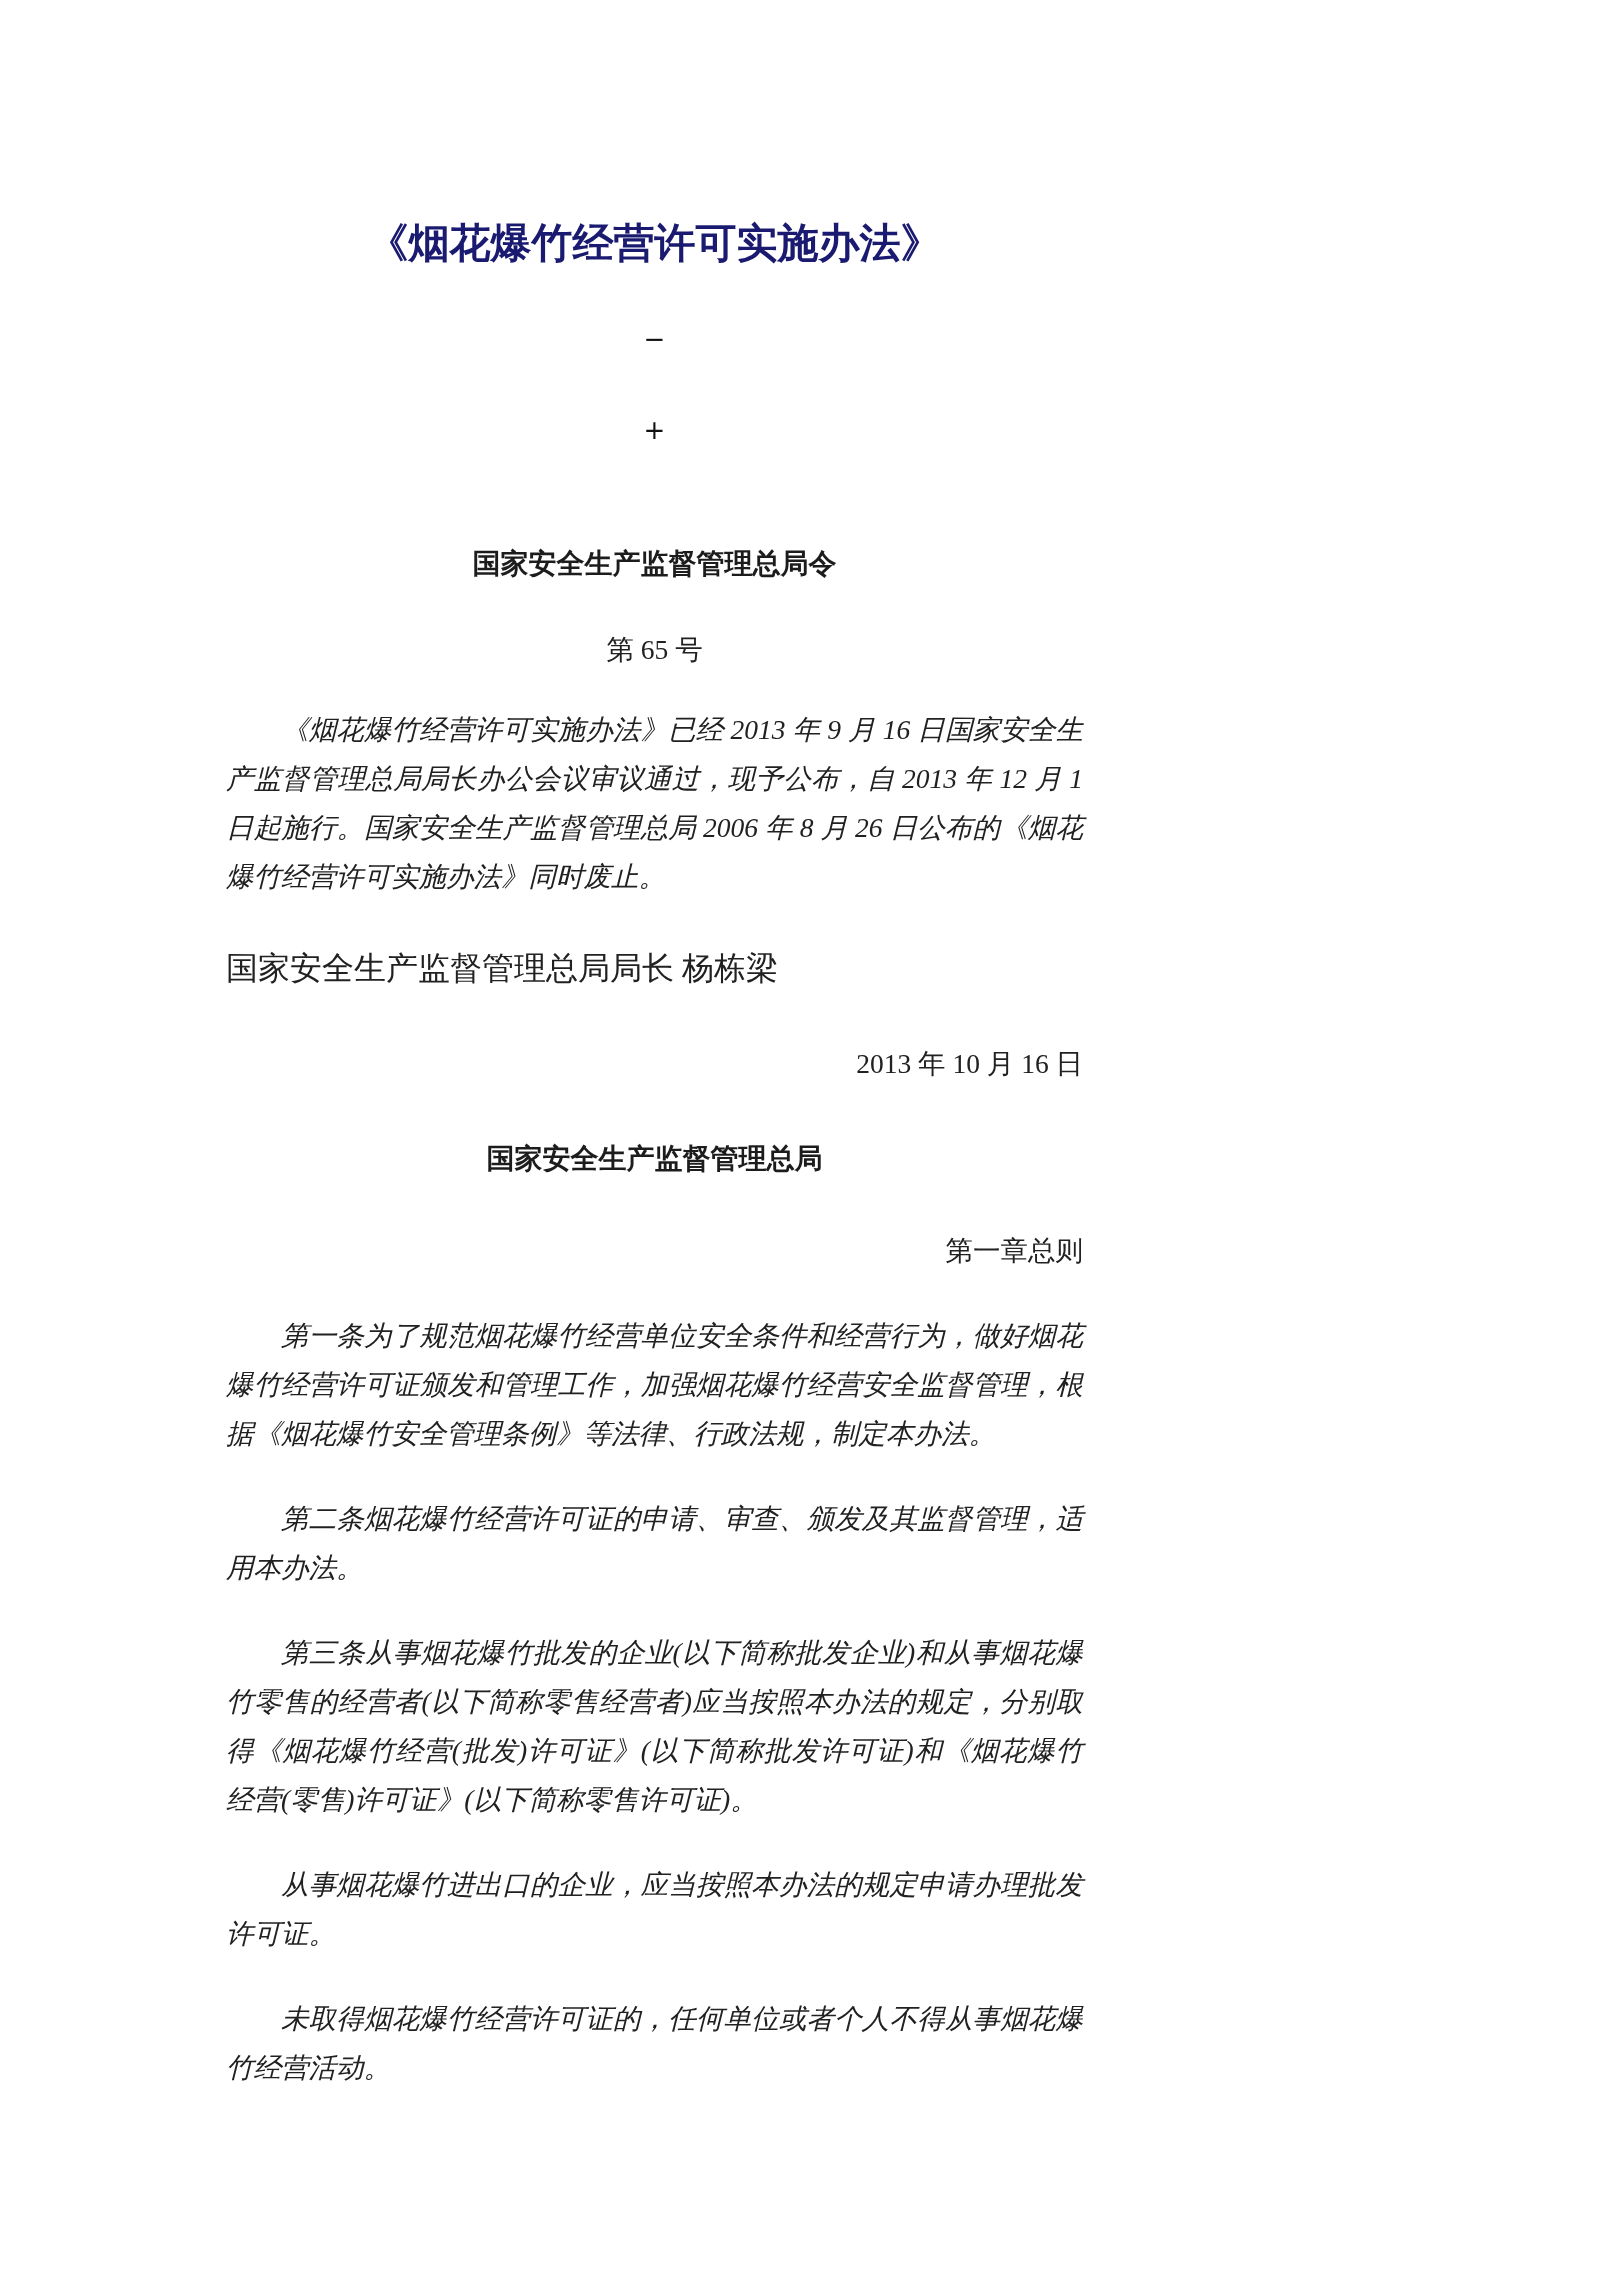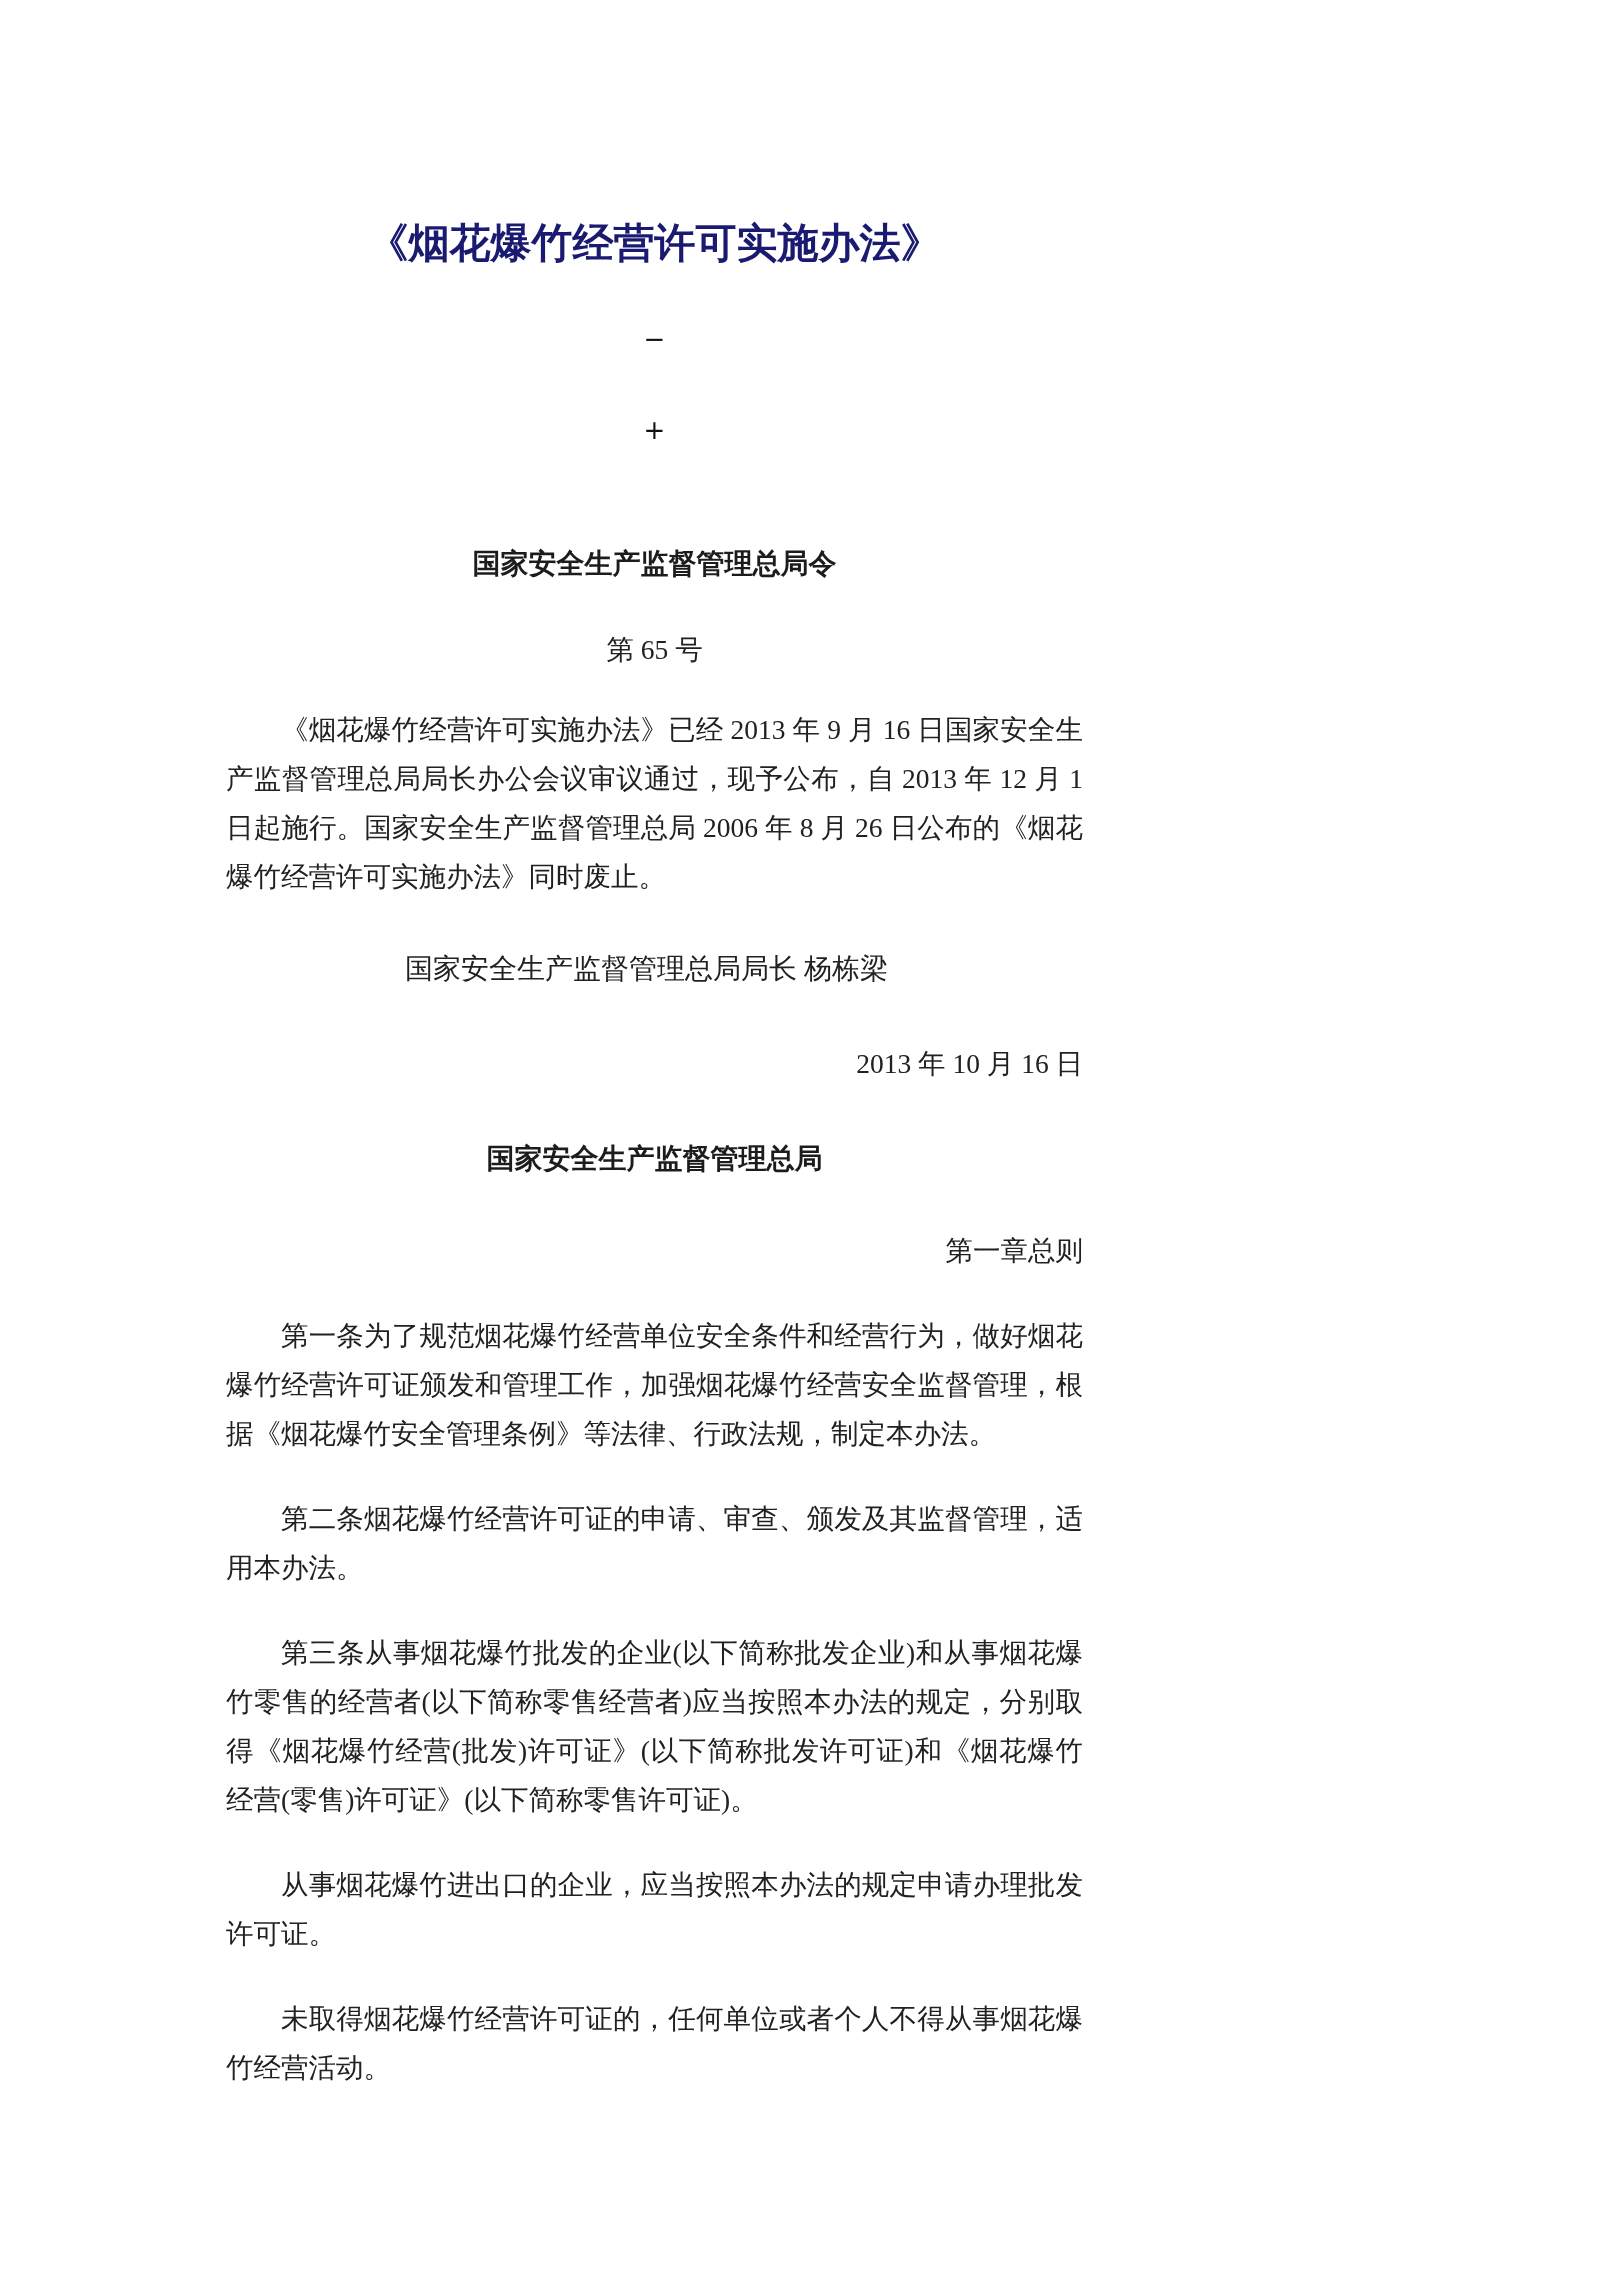--- a/index.html
+++ b/index.html
@@ -62,26 +62,27 @@
     font-size: 27.5px;
     line-height: 39px;
   }
   p.body {
     margin: 36px 0 0 0;
     font-size: 27.5px;
     line-height: 49px;
     text-align: justify;
     text-indent: 2em;
     color: #212121;
+    font-style: italic;
   }
   p.sig {
     margin: 43px 16px 0 0;
-    font-size: 28px;
+    font-size: 32px;
     line-height: 49px;
-    text-align: center;
+    text-align: left;
     text-indent: 0;
   }
   p.date {
     margin: 46px 0 0 0;
     font-size: 27.5px;
     line-height: 49px;
     text-align: right;
     text-indent: 0;
   }
   .law-title {

